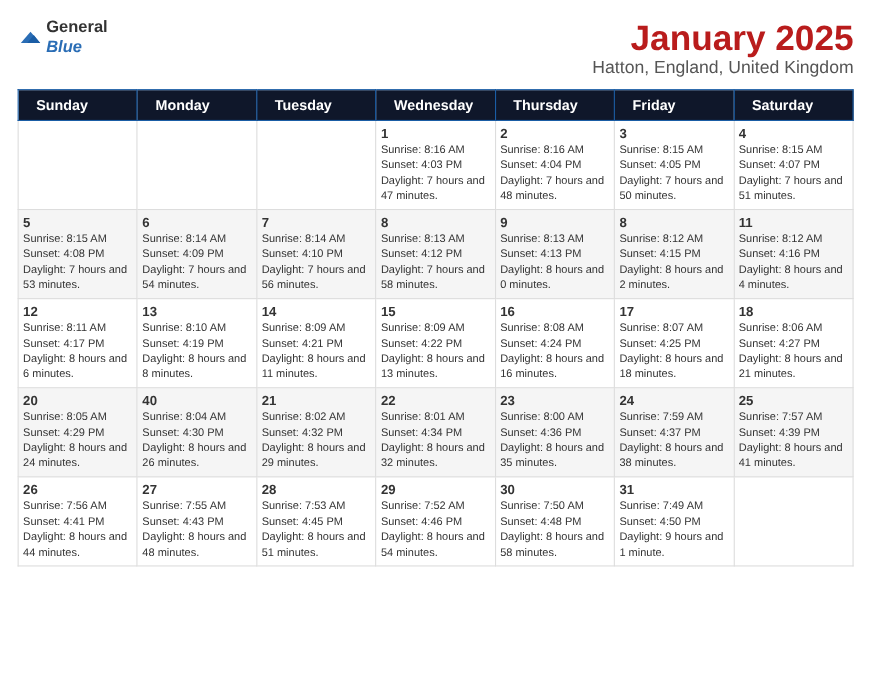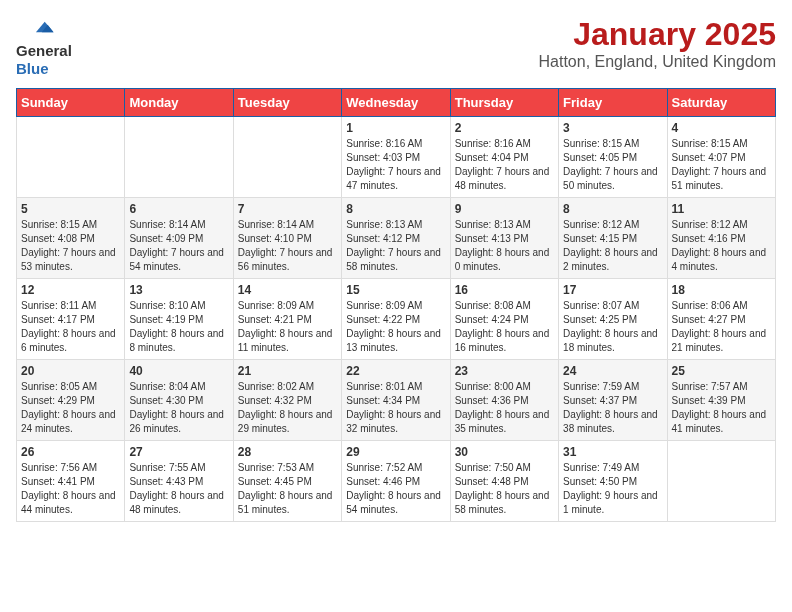--- a/index.html
+++ b/index.html
@@ -13,31 +13,31 @@
     .header {
       display: flex;
       justify-content: space-between;
       align-items: flex-start;
       margin-bottom: 10px;
     }
     .logo {
       display: flex;
       align-items: center;
       gap: 4px;
-      flex-direction: column;
     }
     .logo-text-general {
       font-size: 15px;
       font-weight: bold;
       color: #333;
     }
     .logo-text-blue {
       font-size: 15px;
       font-weight: bold;
       color: #2a6db5;
+      font-style: italic;
     }
     .logo-icon {
       width: 22px;
       height: 22px;
     }
     .title-section {
       text-align: right;
     }
     .calendar-title {
       font-size: 32px;
@@ -48,25 +48,25 @@
       font-size: 16px;
       color: #555;
       text-align: center;
     }
     table {
       width: 100%;
       border-collapse: collapse;
       table-layout: fixed;
     }
     thead th {
-      background-color: #ef4444;
+      background-color: #0f172a;
       color: #fff;
       font-size: 13px;
       font-weight: bold;
-      padding: 6px 4px;
+      padding: 6px 16px;
       text-align: left;
       border: 1px solid #1a5da5;
     }
     tbody tr {
       background: #fff;
     }
     tbody tr:nth-child(even) {
       background: #f5f5f5;
     }
     tbody td {

